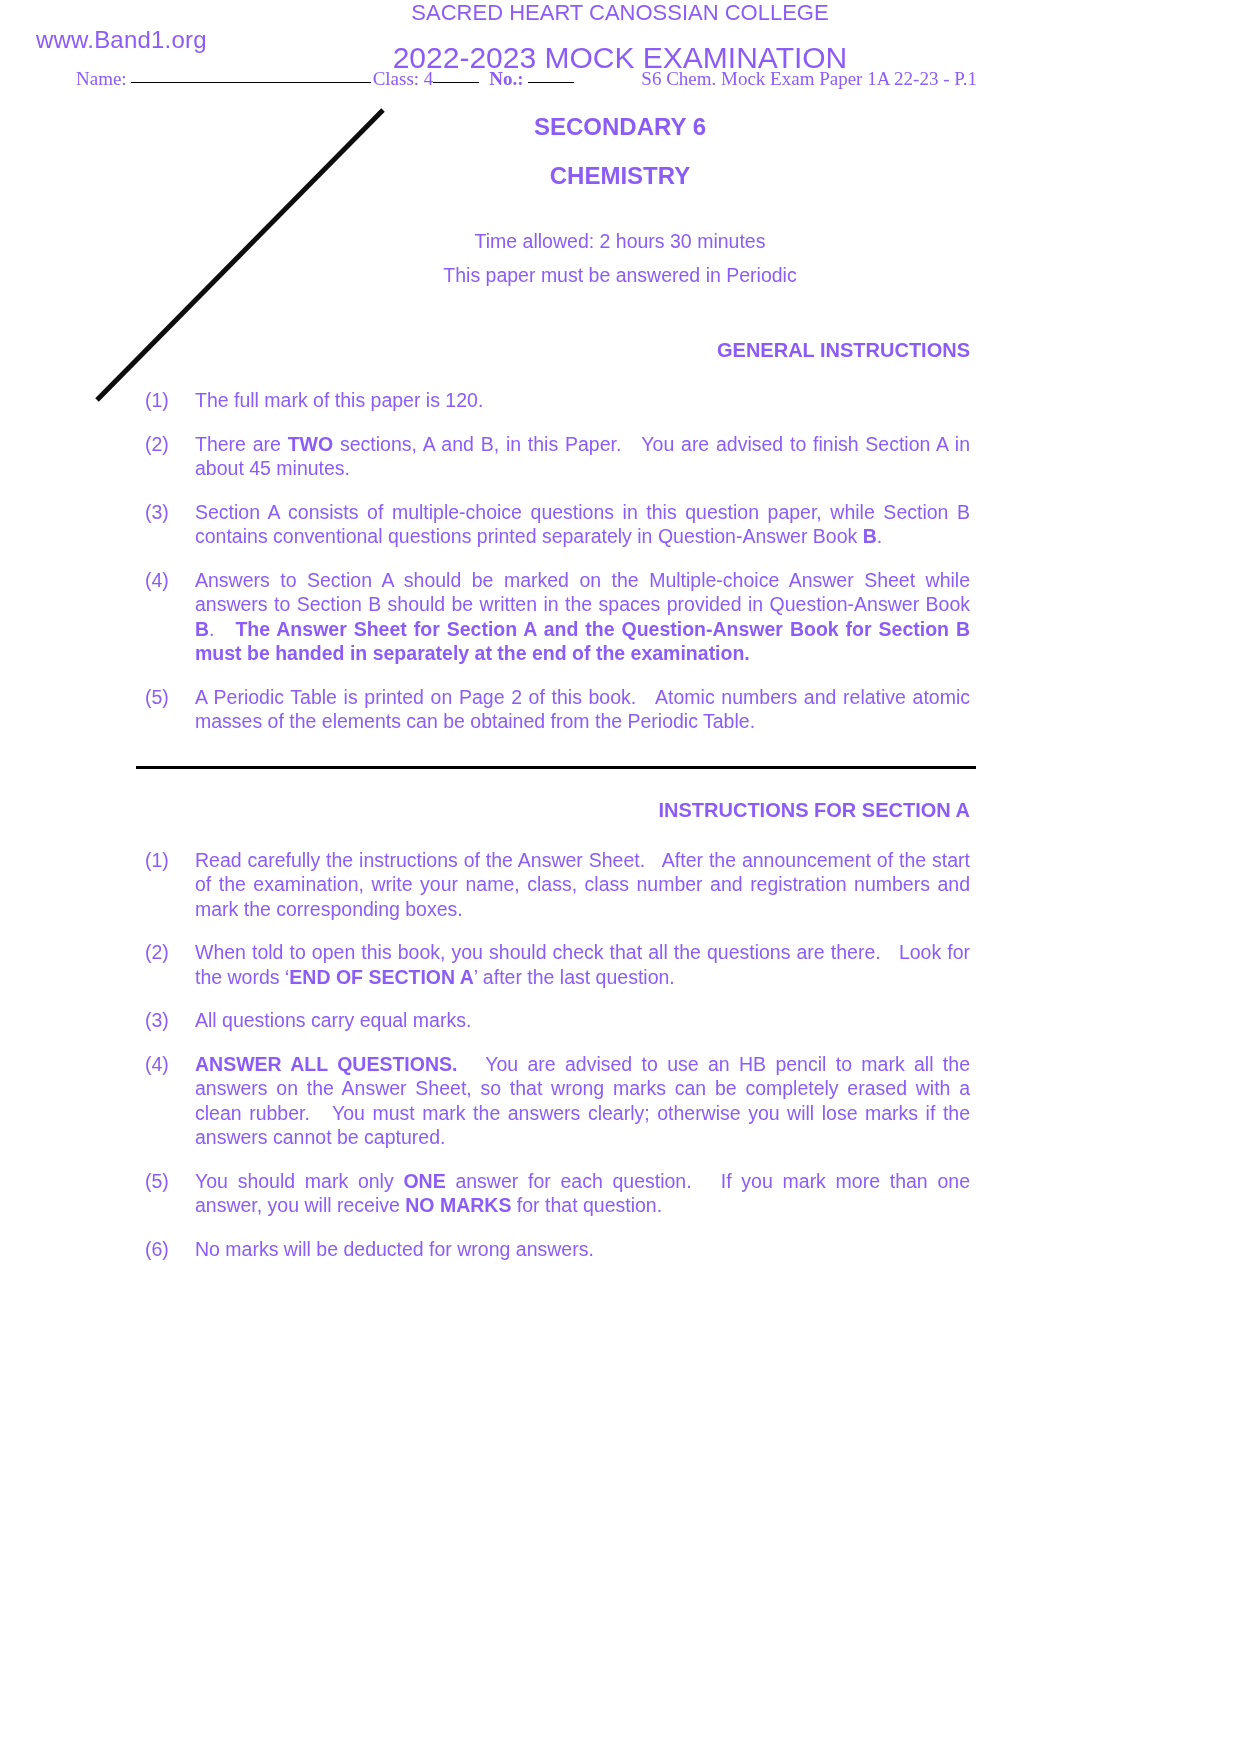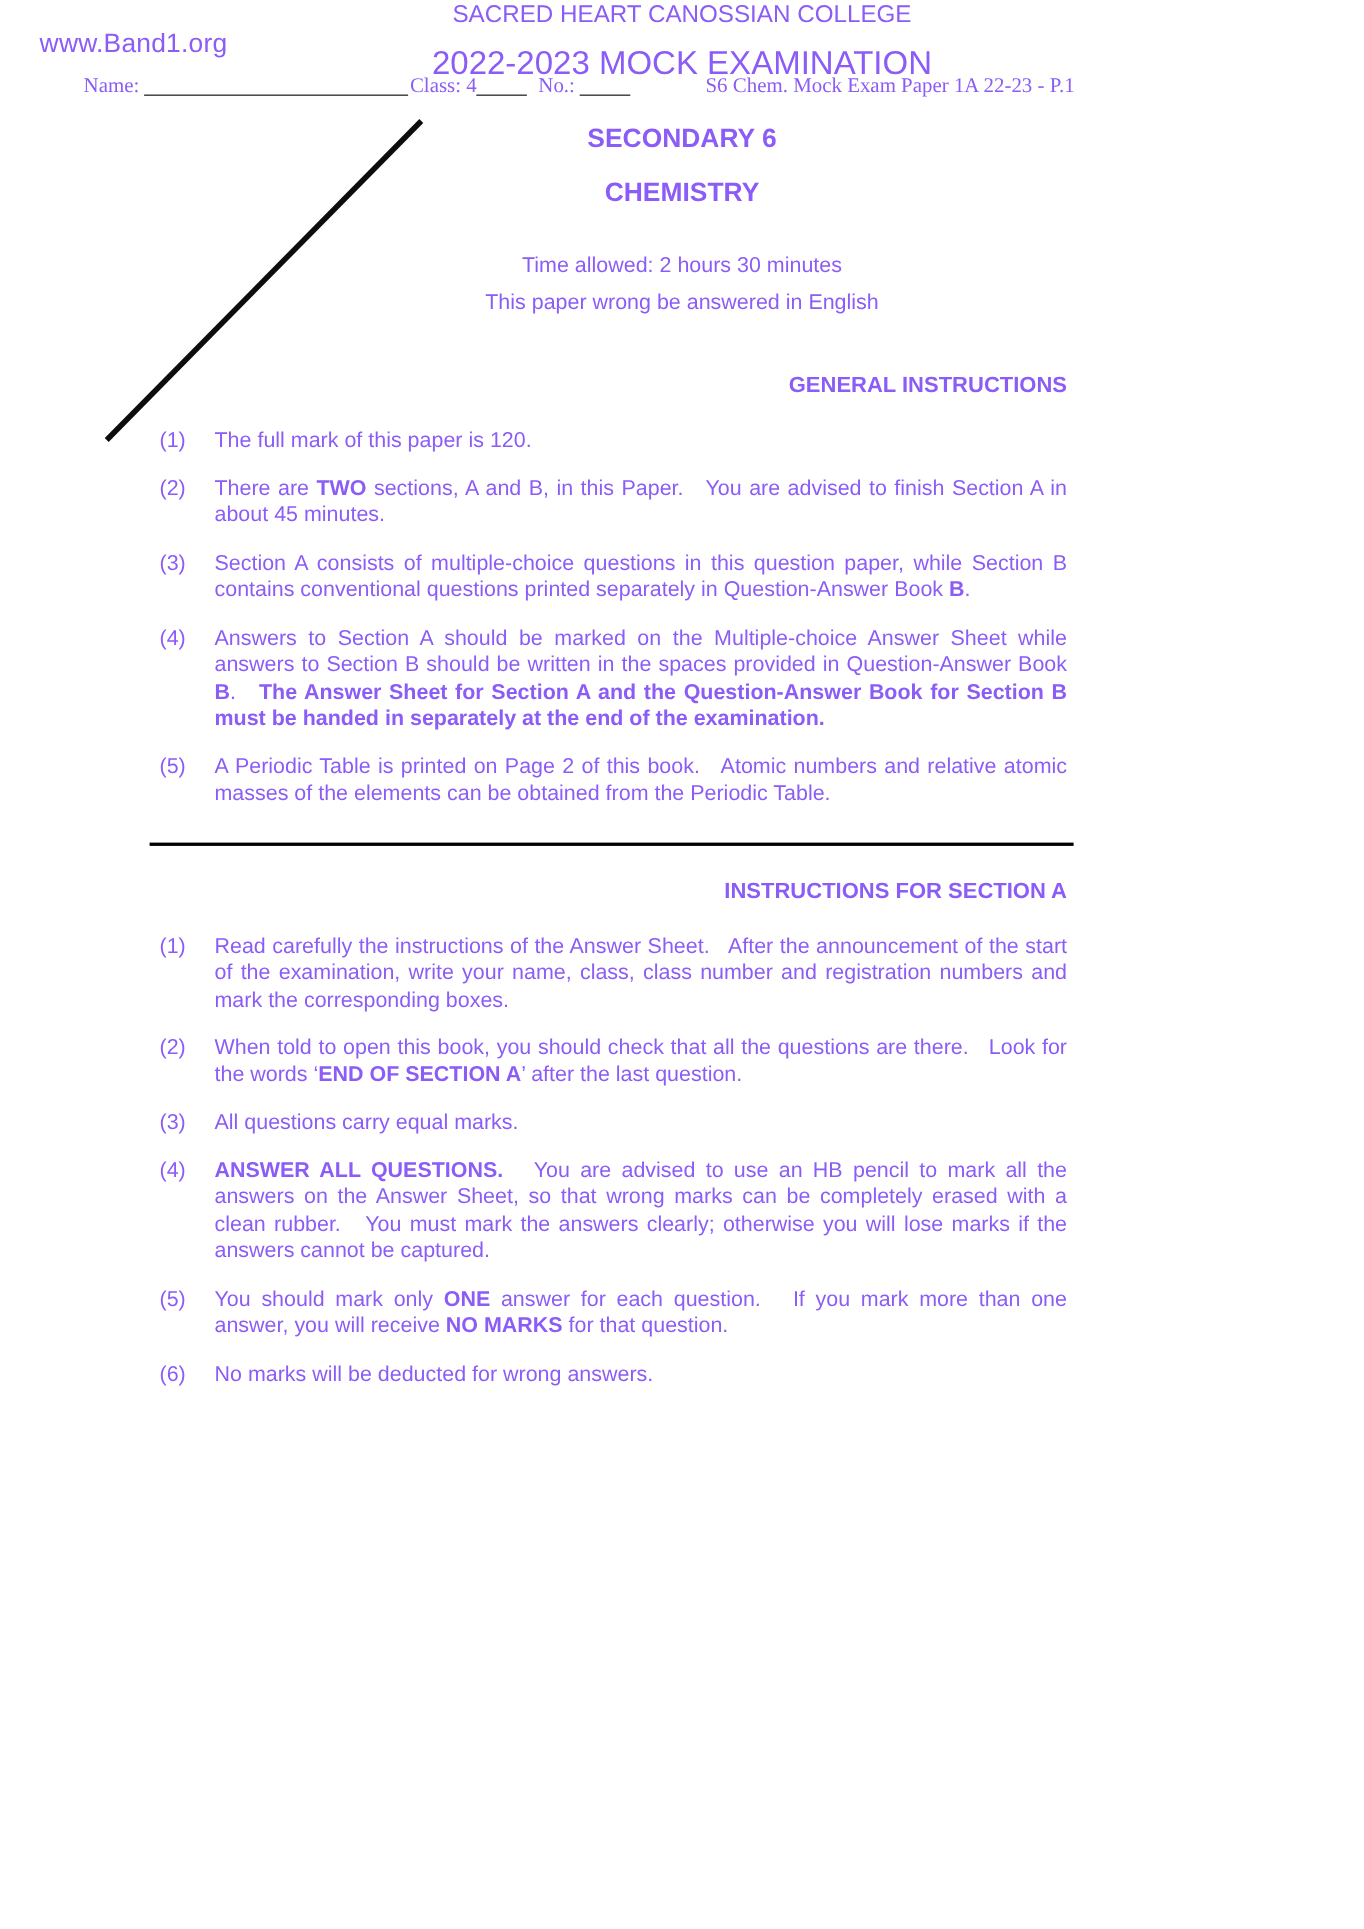--- a/index.html
+++ b/index.html
@@ -11,28 +11,28 @@
     font-family:"Liberation Sans", sans-serif;
     overflow:hidden;
   }
   .watermark {
     position:absolute; left:36px; top:26px;
     font-size:24px; font-weight:500; letter-spacing:.2px;
   }
   .header-row {
     position:absolute; left:76px; right:263px; top:68px;
     font-family:"Liberation Serif", serif; font-size:19px;
-    display:flex; align-items:center; white-space:nowrap;
+    display:flex; align-items:flex-start; white-space:nowrap;
   }
   .blank { display:inline-block; border-bottom:1.4px solid #000; height:15px; }
   .blank-name  { width:240px; margin-left:4px; }
   .blank-class { width:46px;  margin-right:10px; }
   .blank-no    { width:46px; }
   .lbl-class { margin-left:2px; }
-  .lbl-no { margin-right:4px; }
+  .lbl-no { margin-right:4px;font-weight:bold; }
   .page-ref { margin-left:auto; }
 
   .corner { position:absolute; left:100px; top:112px; font-size:21px; line-height:28px; }
   .corner .b { font-weight:bold; }
 
   .diag { position:absolute; left:92px; top:104px; width:296px; height:300px; pointer-events:none; }
 
   .titles { text-align:center; }
   .t-college { font-size:22px; }
   .t-exam    { font-size:30px; margin-top:15px; }
@@ -70,21 +70,21 @@
   <svg class="diag" viewBox="0 0 296 300" aria-hidden="true">
     <line x1="291" y1="6" x2="5" y2="296" stroke="#0d0d0d" stroke-width="5"></line>
   </svg>
 
   <div class="titles">
     <div class="t-college">SACRED HEART CANOSSIAN COLLEGE</div>
     <div class="t-exam">2022-2023 MOCK EXAMINATION</div>
     <div class="t-level">SECONDARY 6</div>
     <div class="t-subject">CHEMISTRY</div>
     <div class="t-time">Time allowed: 2 hours 30 minutes</div>
-    <div class="t-lang">This paper wrong be answered in English</div>
+    <div class="t-lang">This paper must be answered in Periodic</div>
   </div>
 
   <div class="main">
     <div class="sec-heading">GENERAL INSTRUCTIONS</div>
     <div>
         <div class="inst">
           <div class="inst-num">(1)</div>
           <div class="inst-text">The full mark of this paper is 120.</div>
         </div>
         <div class="inst">

